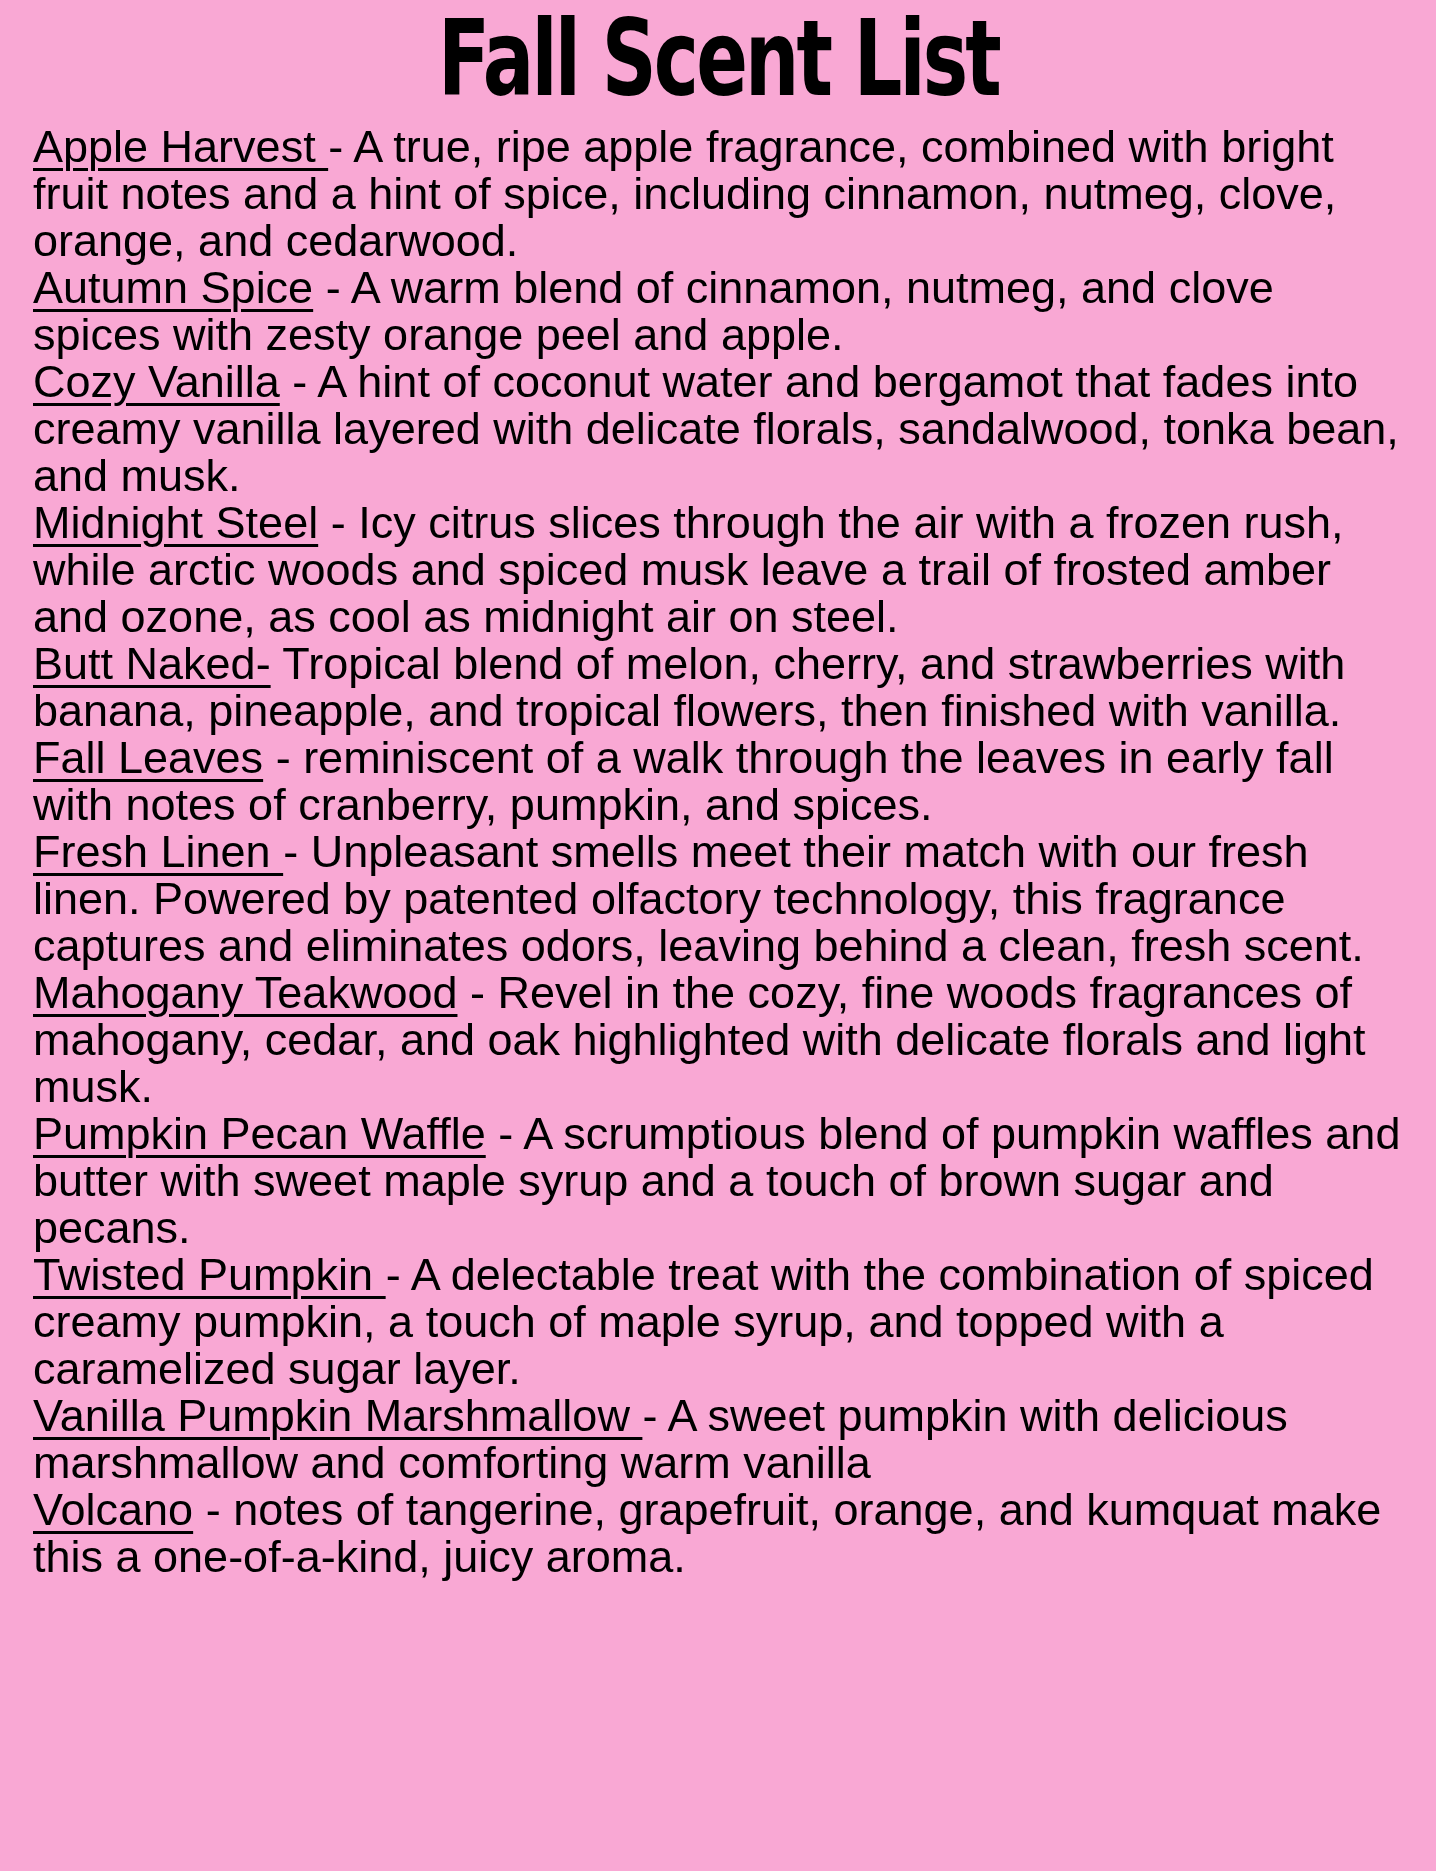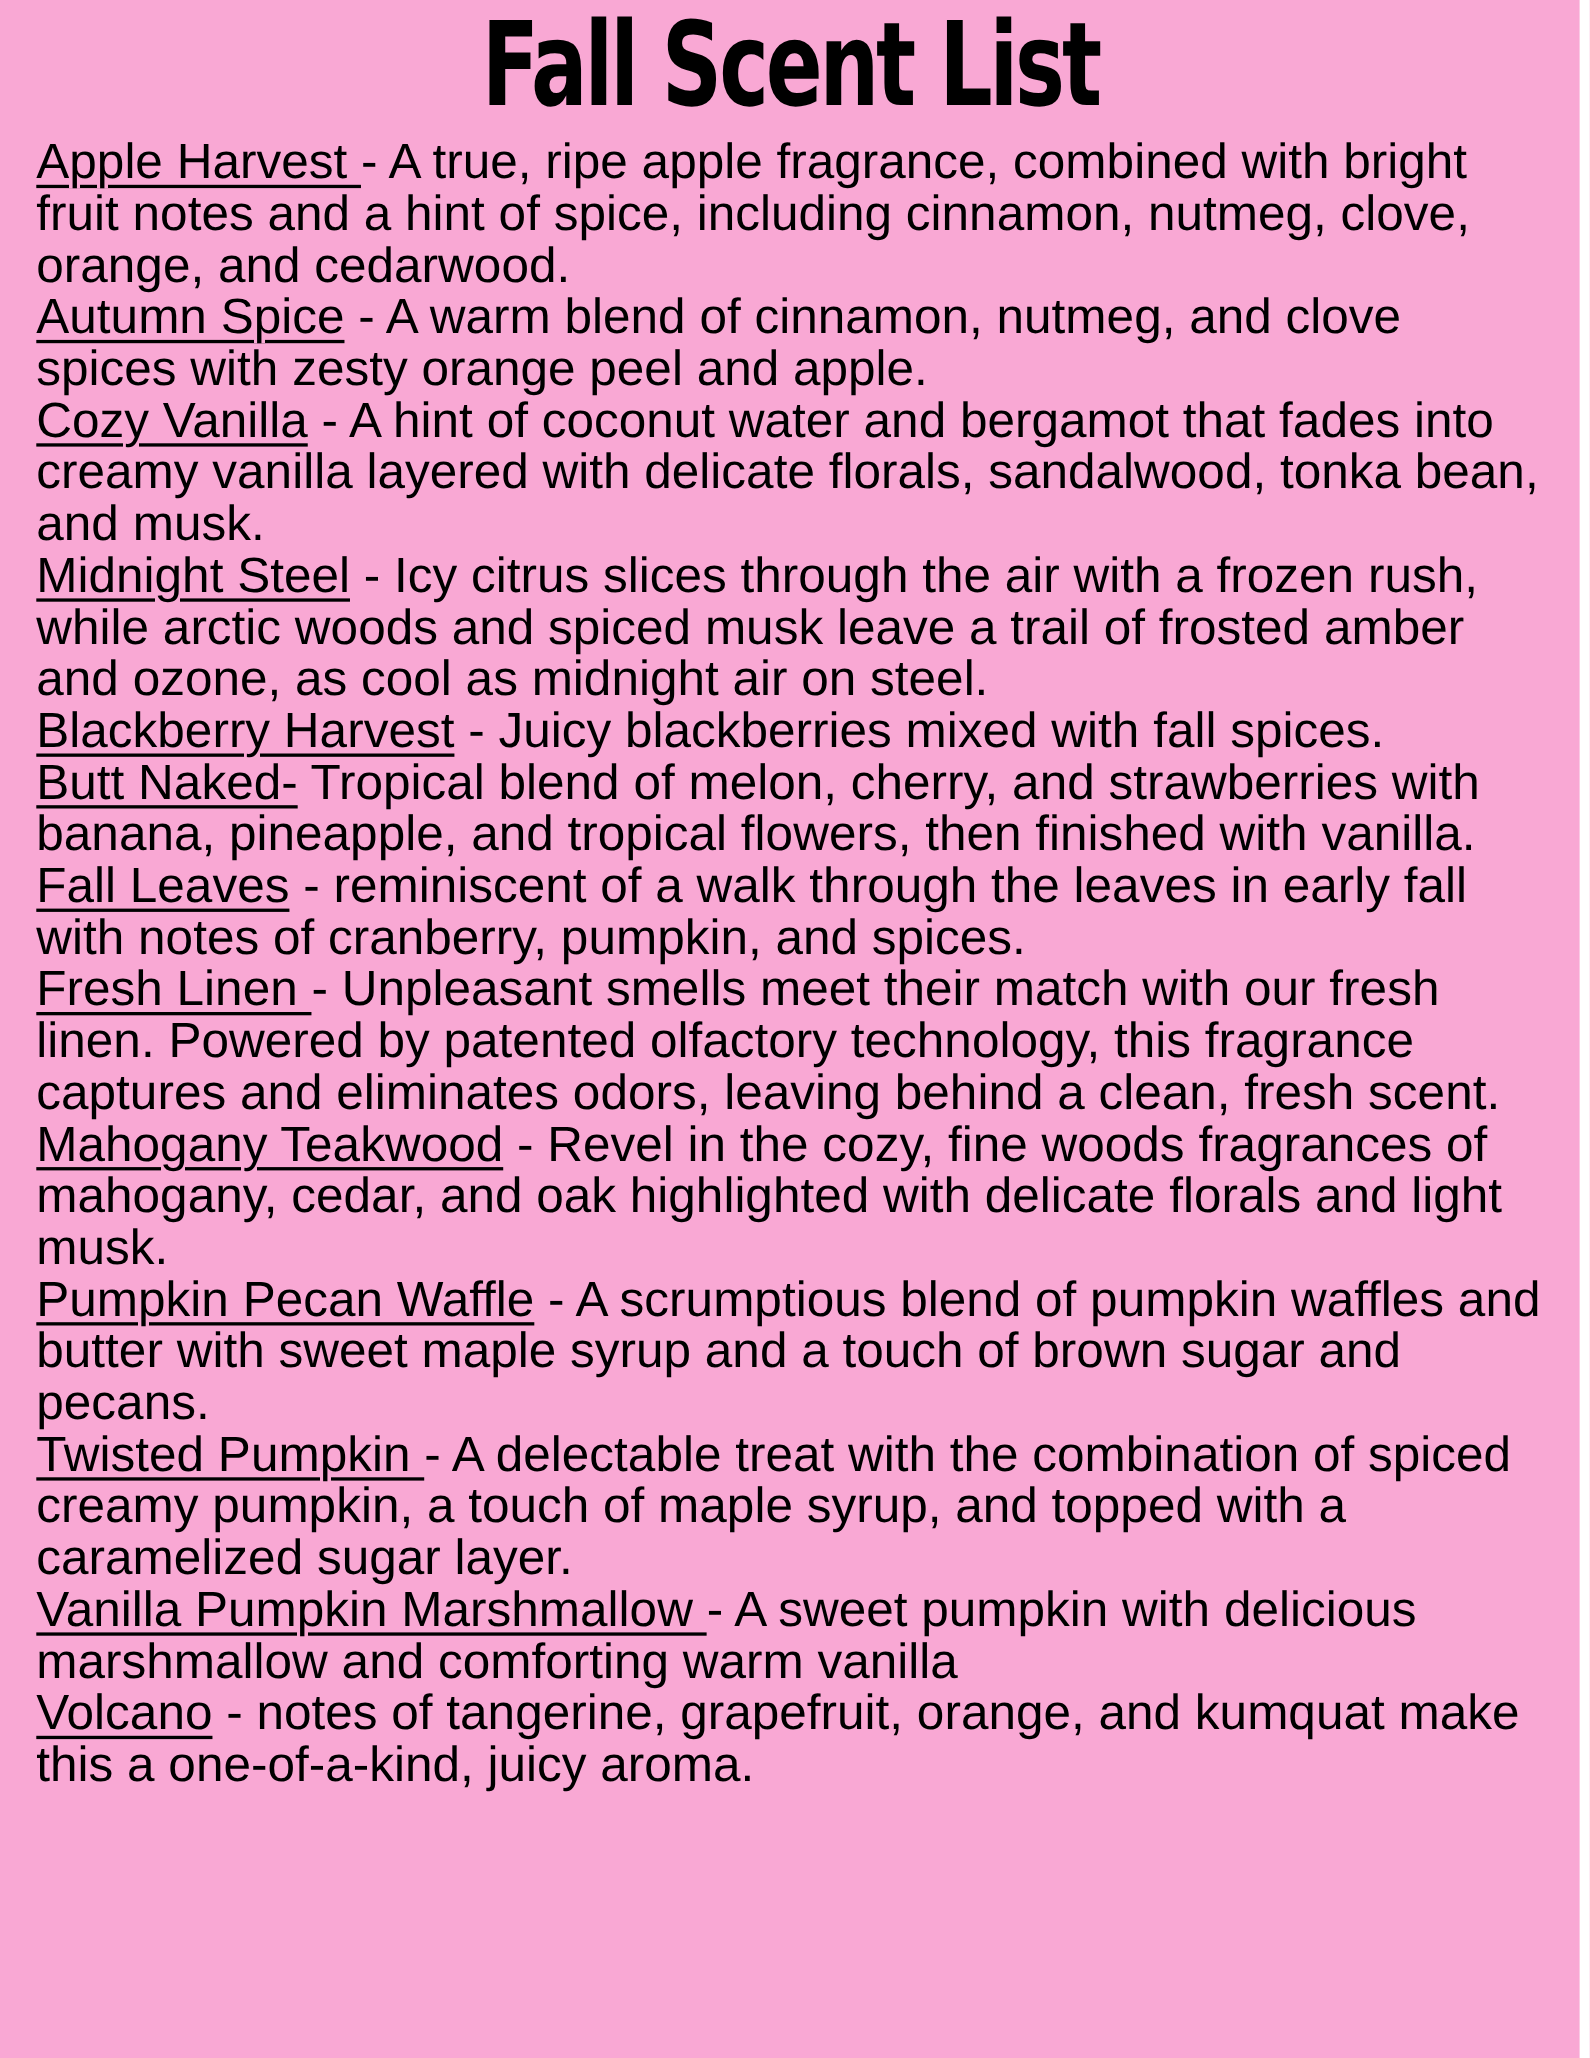--- a/index.html
+++ b/index.html
@@ -51,21 +51,20 @@
   <div class="scent-list">
   <p class="entry"><span class="scent-name">Apple Harvest </span><span class="scent-sep">- </span><span class="scent-desc">A true, ripe apple fragrance, combined with bright fruit notes and a hint of spice, including cinnamon, nutmeg, clove, orange, and cedarwood.</span></p>
 
   <p class="entry"><span class="scent-name">Autumn Spice</span><span class="scent-sep"> - </span><span class="scent-desc">A warm blend of cinnamon, nutmeg, and clove spices with zesty orange peel and apple.</span></p>
 
 
   <p class="entry"><span class="scent-name">Cozy Vanilla</span><span class="scent-sep"> - </span><span class="scent-desc">A hint of coconut water and bergamot that fades into creamy vanilla layered with delicate florals, sandalwood, tonka bean, and musk.</span></p>
 
   <p class="entry"><span class="scent-name">Midnight Steel</span><span class="scent-sep"> - </span><span class="scent-desc">Icy citrus slices through the air with a frozen rush, while arctic woods and spiced musk leave a trail of frosted amber and ozone, as cool as midnight air on steel.</span></p>
 
-  <p class="entry"><span class="scent-name">Blackberry Harvest</span><span class="scent-sep"> - </span><span class="scent-desc">Juicy blackberries mixed with fall spices.</span></p>
 
   <p class="entry"><span class="scent-name">Butt Naked-</span><span class="scent-sep"> </span><span class="scent-desc">Tropical blend of melon, cherry, and strawberries with banana, pineapple, and tropical flowers, then finished with vanilla.</span></p>
 
   <p class="entry"><span class="scent-name">Fall Leaves</span><span class="scent-sep"> - </span><span class="scent-desc">reminiscent of a walk through the leaves in early fall with notes of cranberry, pumpkin, and spices.</span></p>
 
   <p class="entry"><span class="scent-name">Fresh Linen </span><span class="scent-sep">- </span><span class="scent-desc">Unpleasant smells meet their match with our fresh linen. Powered by patented olfactory technology, this fragrance captures and eliminates odors, leaving behind a clean, fresh scent.</span></p>
 
   <p class="entry"><span class="scent-name">Mahogany Teakwood</span><span class="scent-sep"> - </span><span class="scent-desc">Revel in the cozy, fine woods fragrances of mahogany, cedar, and oak highlighted with delicate florals and light musk.</span></p>
 
 

